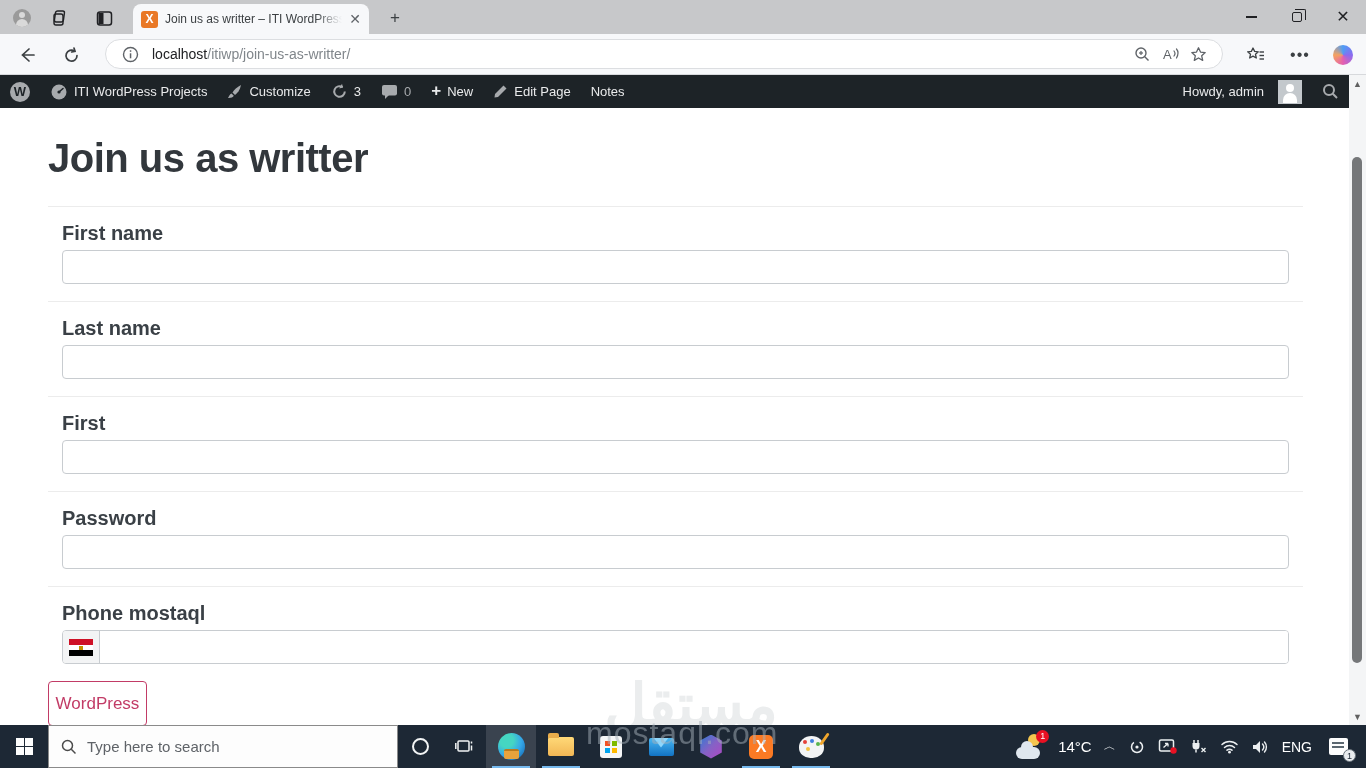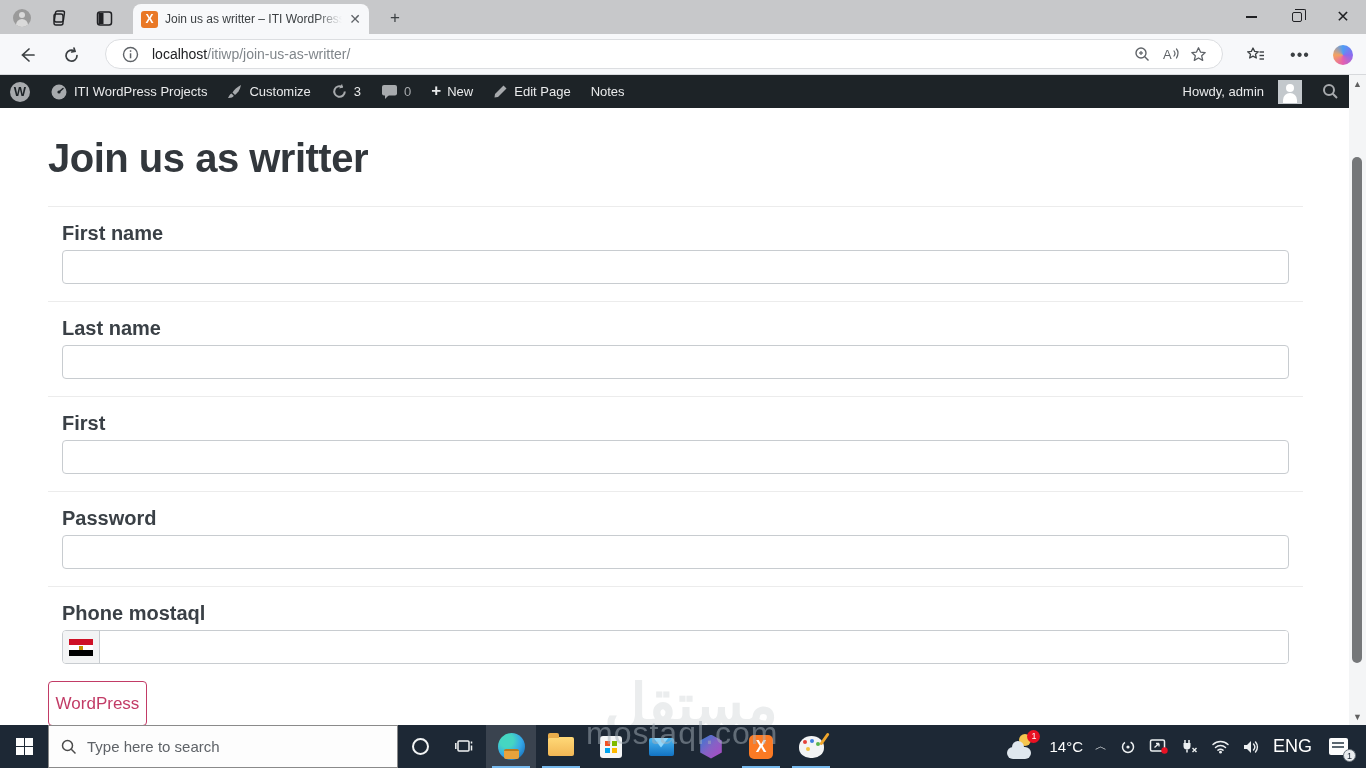--- a/index.html
+++ b/index.html
@@ -95,21 +95,21 @@
   .paint-brush { position:absolute; right:-2px; top:-4px; width:3px; height:14px; background:#f0a62c; transform:rotate(35deg); border-radius:2px; }
   .tray { margin-left:auto; display:flex; align-items:center; gap:0; padding-right:2px; }
   .tray-item { display:flex; align-items:center; justify-content:center; padding:0 6px; height:43px; position:relative; }
   .weather-wrap { position:relative; width:30px; height:26px; }
   .weather-moon { position:absolute; left:12px; top:0; width:12px; height:12px; border-radius:50%; background:#f5c64f; }
   .weather-cloud { position:absolute; left:0; bottom:1px; width:24px; height:12px; background:#dfe7ee; border-radius:7px; }
   .weather-cloud::before { content:""; position:absolute; left:5px; top:-6px; width:12px; height:12px; border-radius:50%; background:#dfe7ee; }
   .badge-red { position:absolute; right:-3px; top:-4px; width:13px; height:13px; border-radius:50%; background:#e81123; color:#fff; font-size:9px; display:flex; align-items:center; justify-content:center; }
   .temp-text { font-size:15px; color:#fff; }
   .chev-up { font-size:12px; color:#eceff1; }
-  .eng-text { font-size:18px; }
+  .eng-text { font-size:14px; }
   .clock { text-align:right; font-size:12px; line-height:15px; padding:0 8px; }
   .action-bubble { width:19px; height:17px; background:#fdfdfd; border-radius:2px; position:relative; }
   .action-bubble::before { content:""; position:absolute; bottom:-4px; right:2px; border:4px solid transparent; border-top-color:#fdfdfd; }
   .action-bubble i { position:absolute; left:3px; height:1.5px; width:12px; background:#5b6770; }
   .action-badge { position:absolute; right:2px; bottom:6px; width:13px; height:13px; border-radius:50%; background:#e9ecef; border:1px solid #6a737c; color:#1d2835; font-size:9px; display:flex; align-items:center; justify-content:center; }
   .show-desktop { width:6px; border-left:1px solid rgba(255,255,255,0.35); }
   svg { display:block; }
 </style>
 </head>
 <body>

